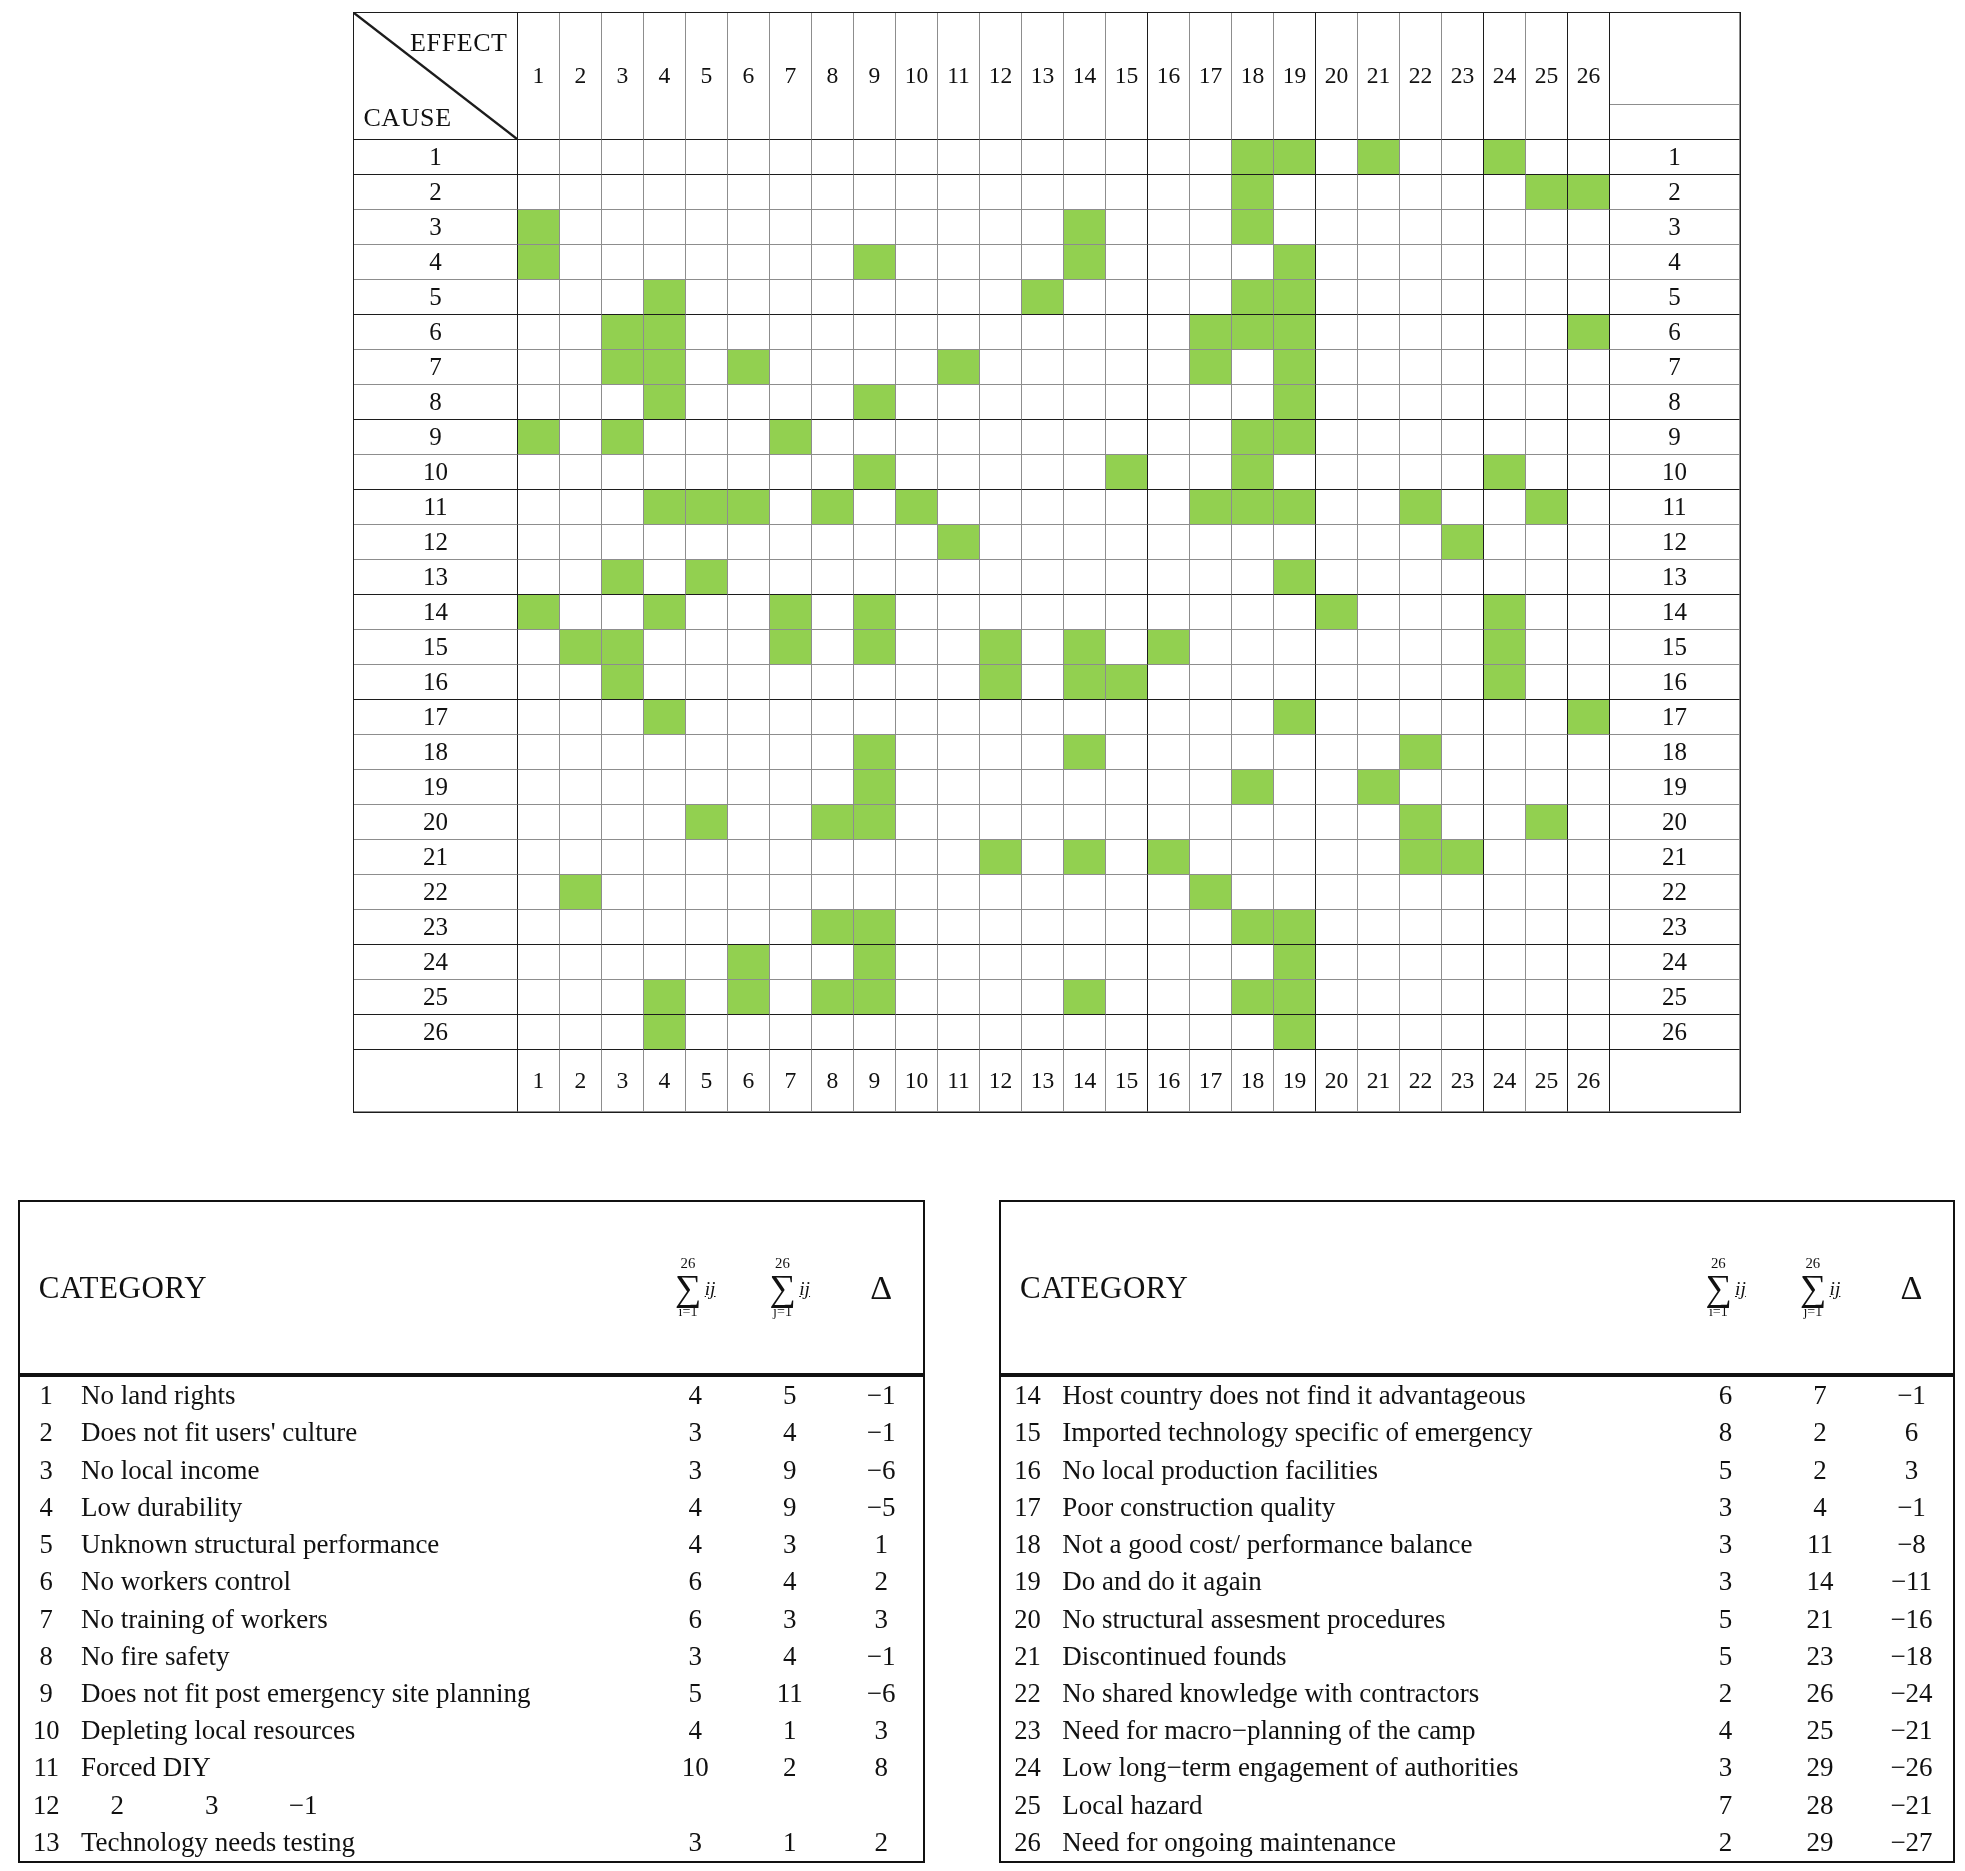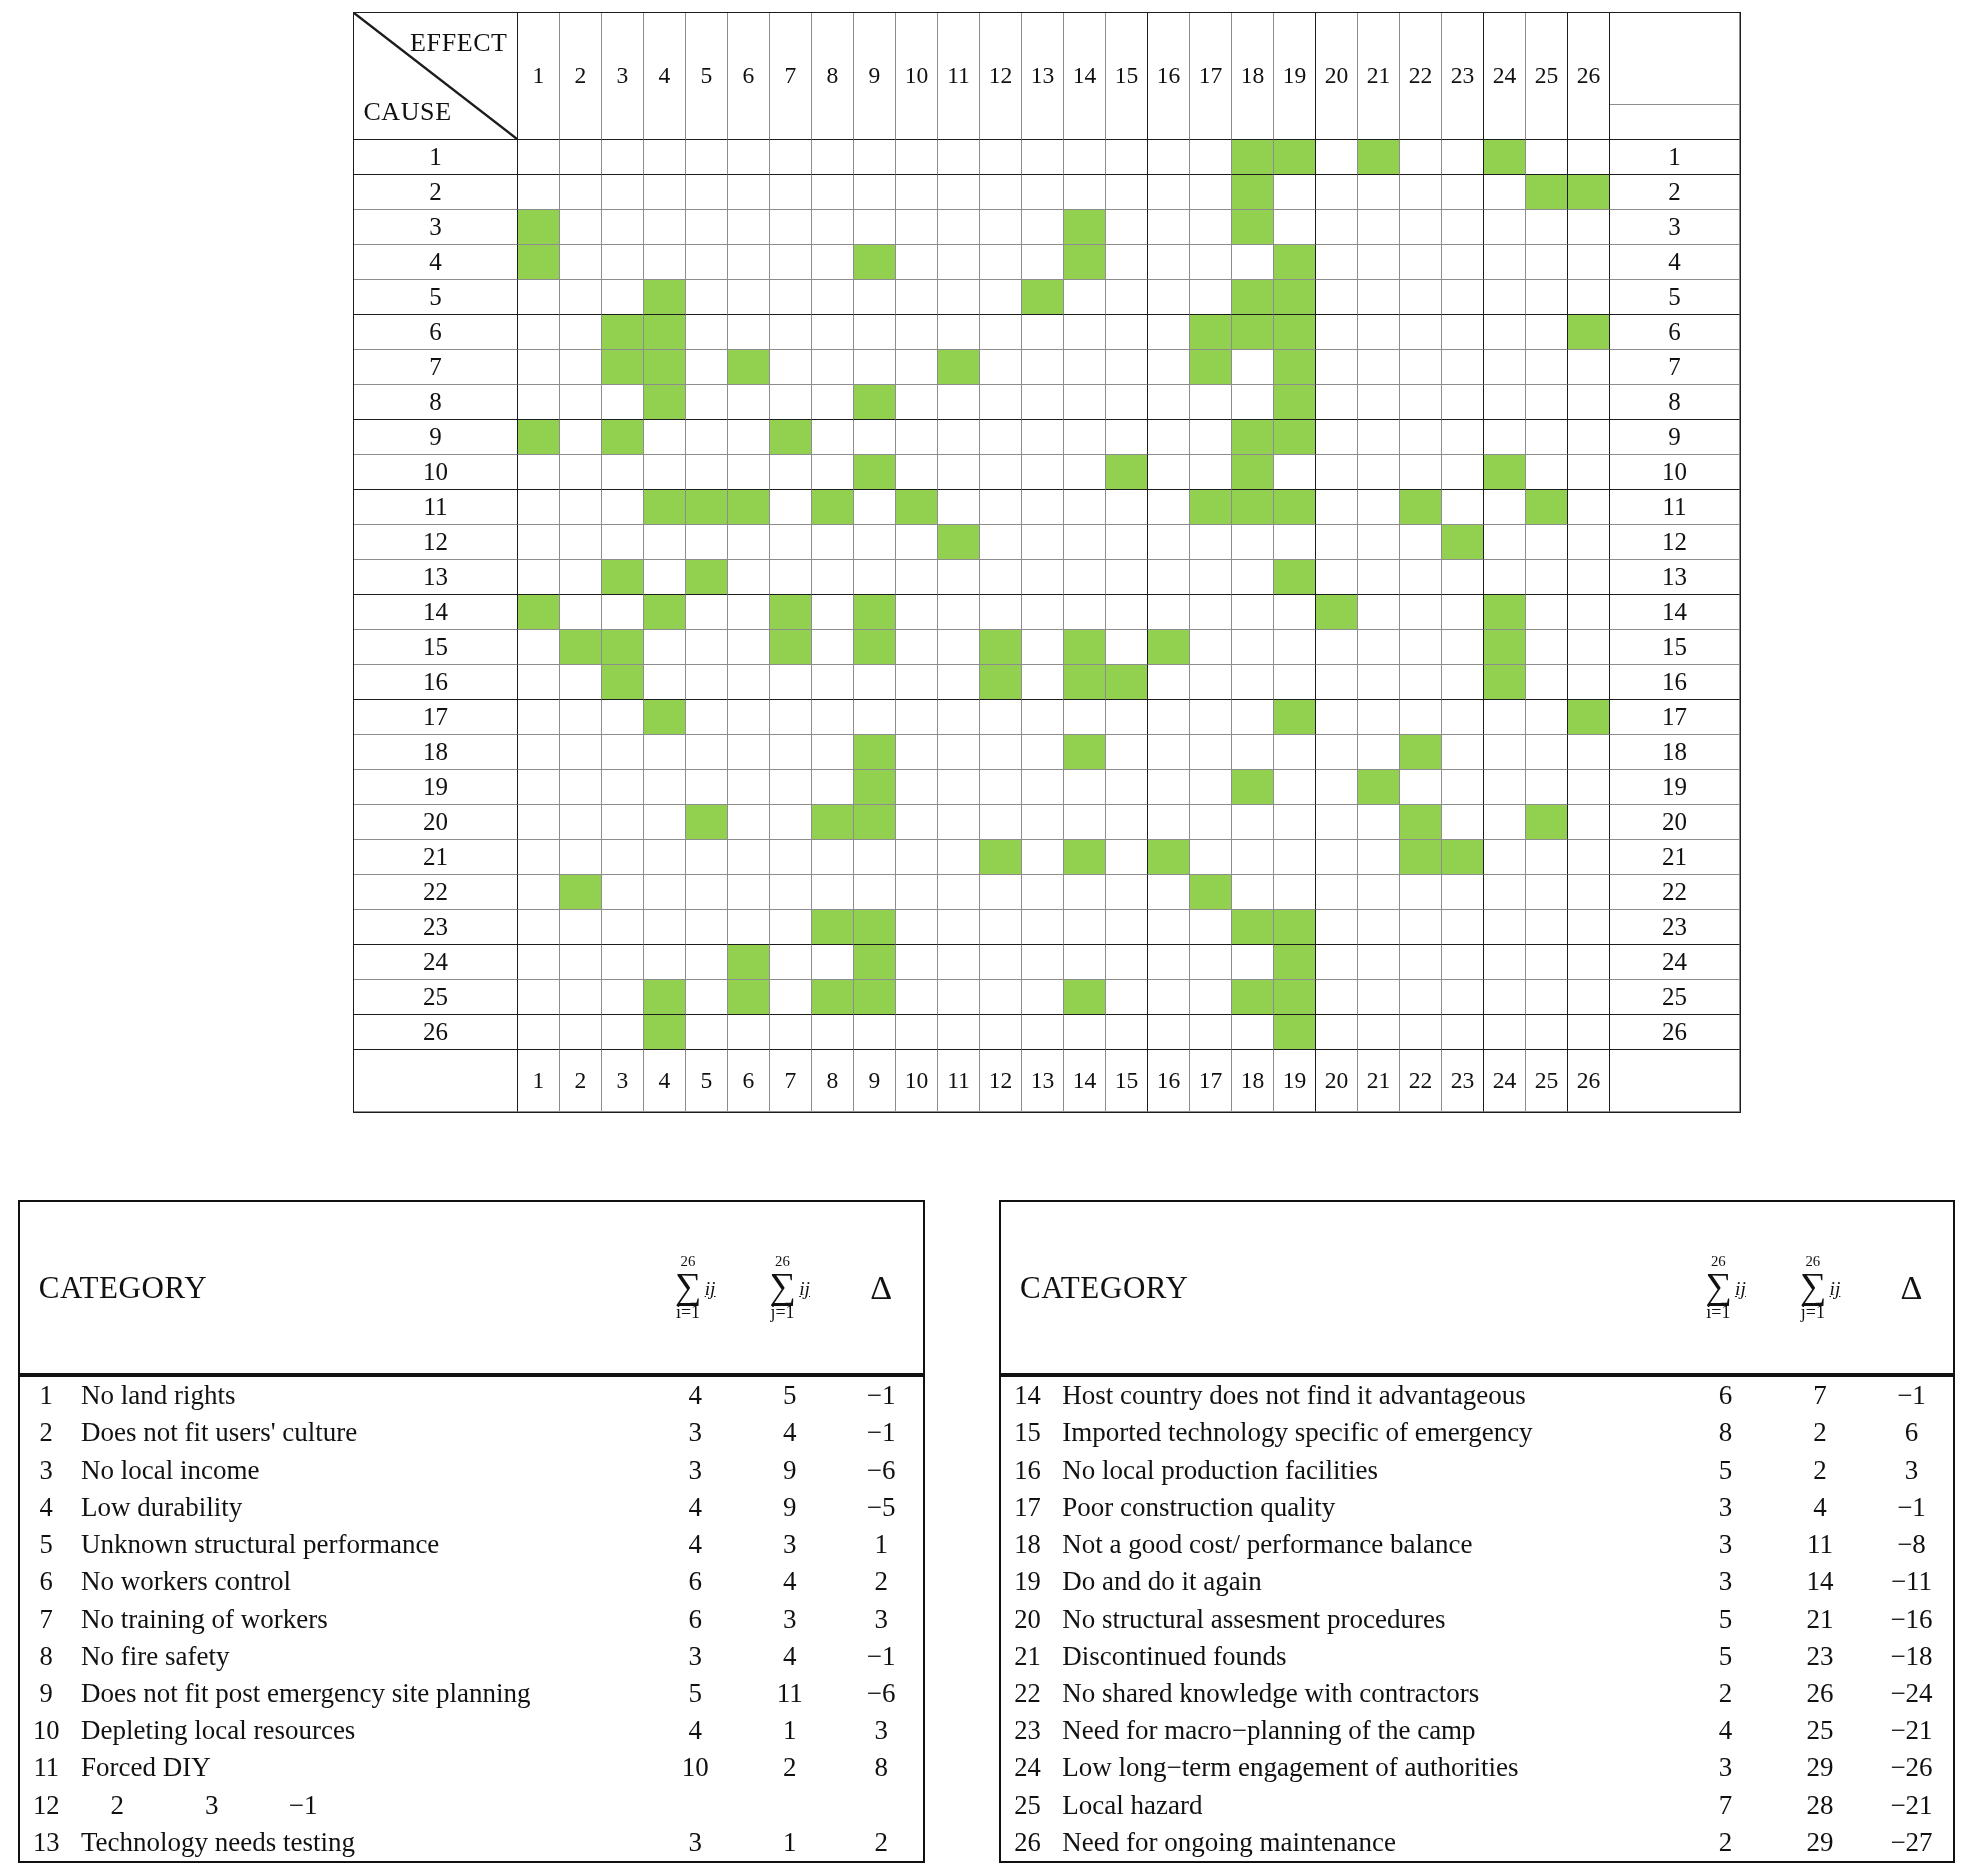--- a/index.html
+++ b/index.html
@@ -22,21 +22,21 @@
     font-size:23.6px;line-height:1;background:#fff;
     overflow:hidden;
   }
   .mcell.green{background:#92d050;}
   .mcell.tr{border-right:1.8px solid #1c1c1c;}
   .mcell.tb{border-bottom:1.8px solid #1c1c1c;}
   .mcell.lab{font-size:25px;}
   .mcell.corner{position:relative;}
   .corner svg{position:absolute;left:0;top:0;width:100%;height:100%;}
   .corner .eff{position:absolute;top:17.7px;right:9.4px;font-size:26px;letter-spacing:0.6px;}
-  .corner .cau{position:absolute;bottom:14px;left:9.4px;font-size:26px;letter-spacing:0.6px;}
+  .corner .cau{position:absolute;bottom:8px;left:9.4px;font-size:26px;letter-spacing:0.6px;}
   .mcell.rhead{position:relative;}
   .mcell.rhead::after{content:"";position:absolute;left:0;right:0;top:72%;border-top:0.6px solid #8d8d8d;}
 
   
   .cat-table{
     position:absolute;top:1200px;height:663px;
     box-sizing:border-box;border:2.4px solid #111;background:#fff;
     display:flex;flex-direction:column;
   }
   #table-left{left:17.7px;width:907px;}
@@ -51,21 +51,21 @@
   .c-a,.c-b,.c-d{flex:none;text-align:center;}
   .c-a{width:89px;}
   .c-b{width:100px;}
   .c-d{width:83px;}
   .ct-cat{font-size:31px;letter-spacing:0.6px;padding-left:19px;}
   .ct-head .hv{display:flex;align-items:center;justify-content:center;}
   .sig{display:inline-flex;align-items:center;}
   .sigcol{display:inline-flex;flex-direction:column;align-items:center;line-height:1;}
   .sig-sup{font-size:14.8px;}
   .sig-sym{font-size:37px;line-height:.95;}
-  .sig-sub{font-size:18px;}
+  .sig-sub{font-size:14px;}
   .sig-arg{font-style:italic;font-size:19.5px;margin-left:3.5px;margin-top:3.5px;text-decoration:underline;}
   .delta{font-size:34px;}
   .ct-row{flex:1;display:flex;align-items:center;font-size:27px;}
   .ct-row .c-num{font-size:26.6px;}
   .ct-row .c-label{white-space:nowrap;overflow:hidden;}
 </style>
 </head>
 <body>
 
 <div class="matrix" id="matrix-grid">

